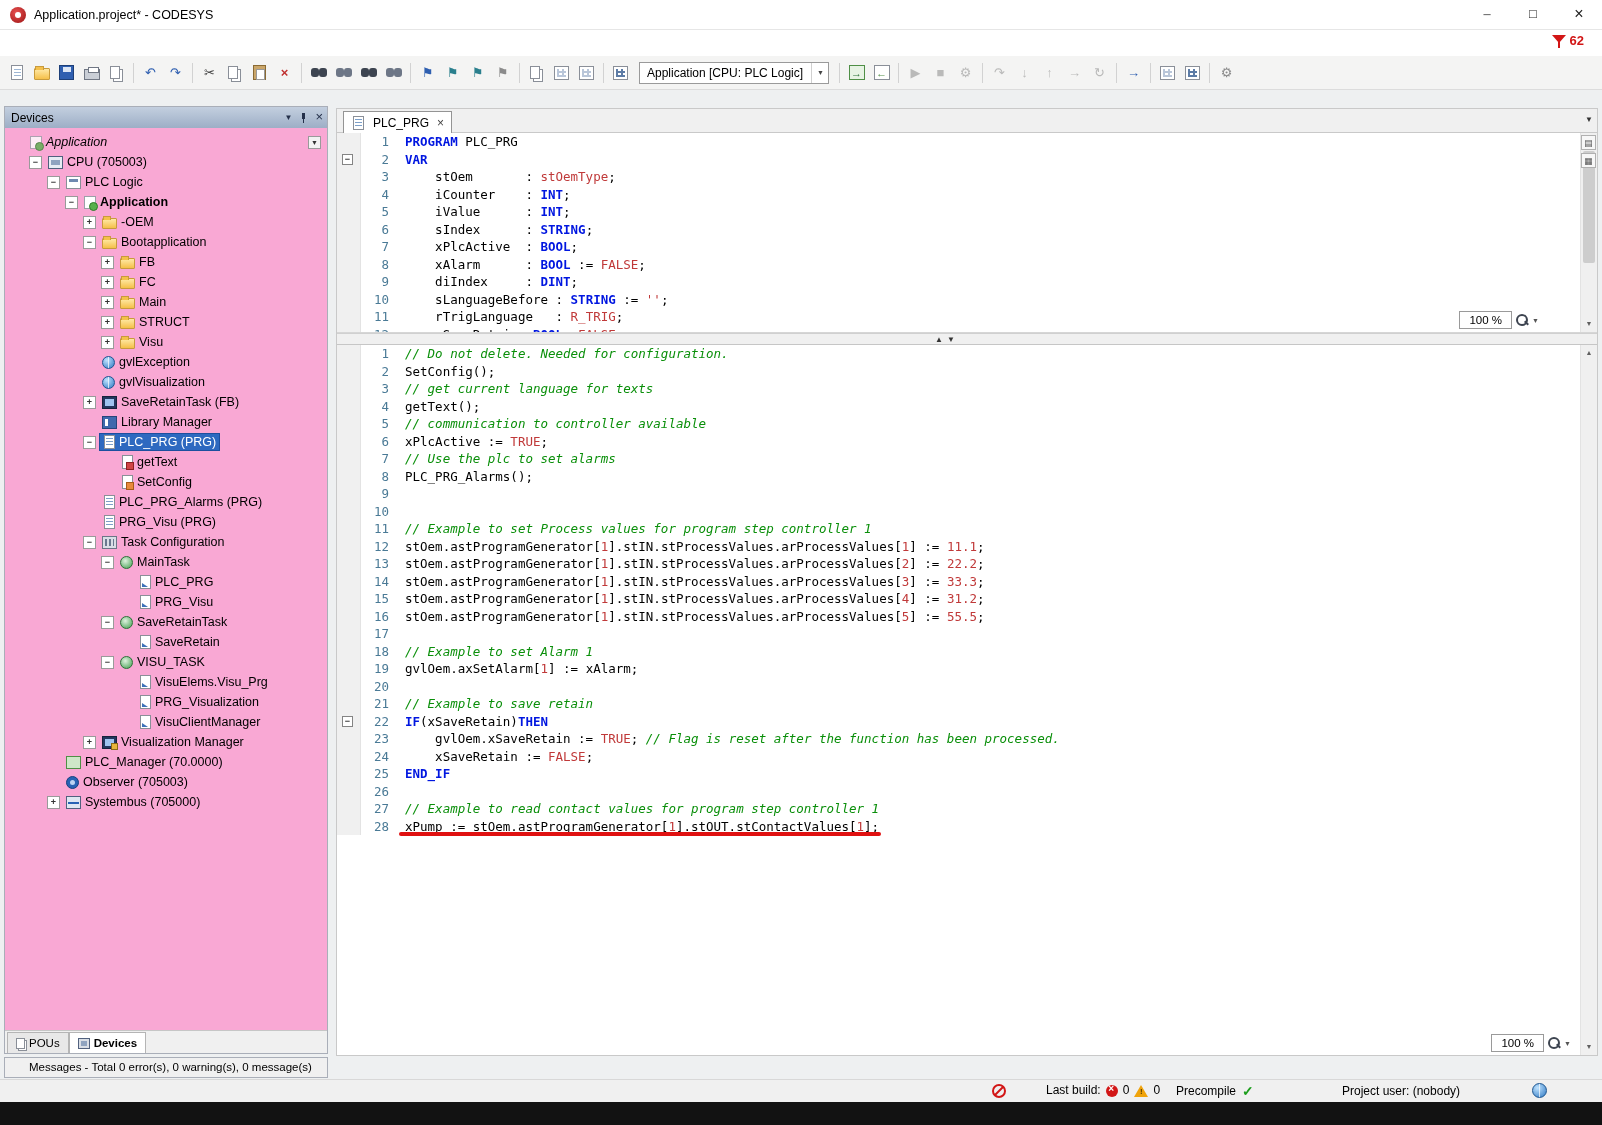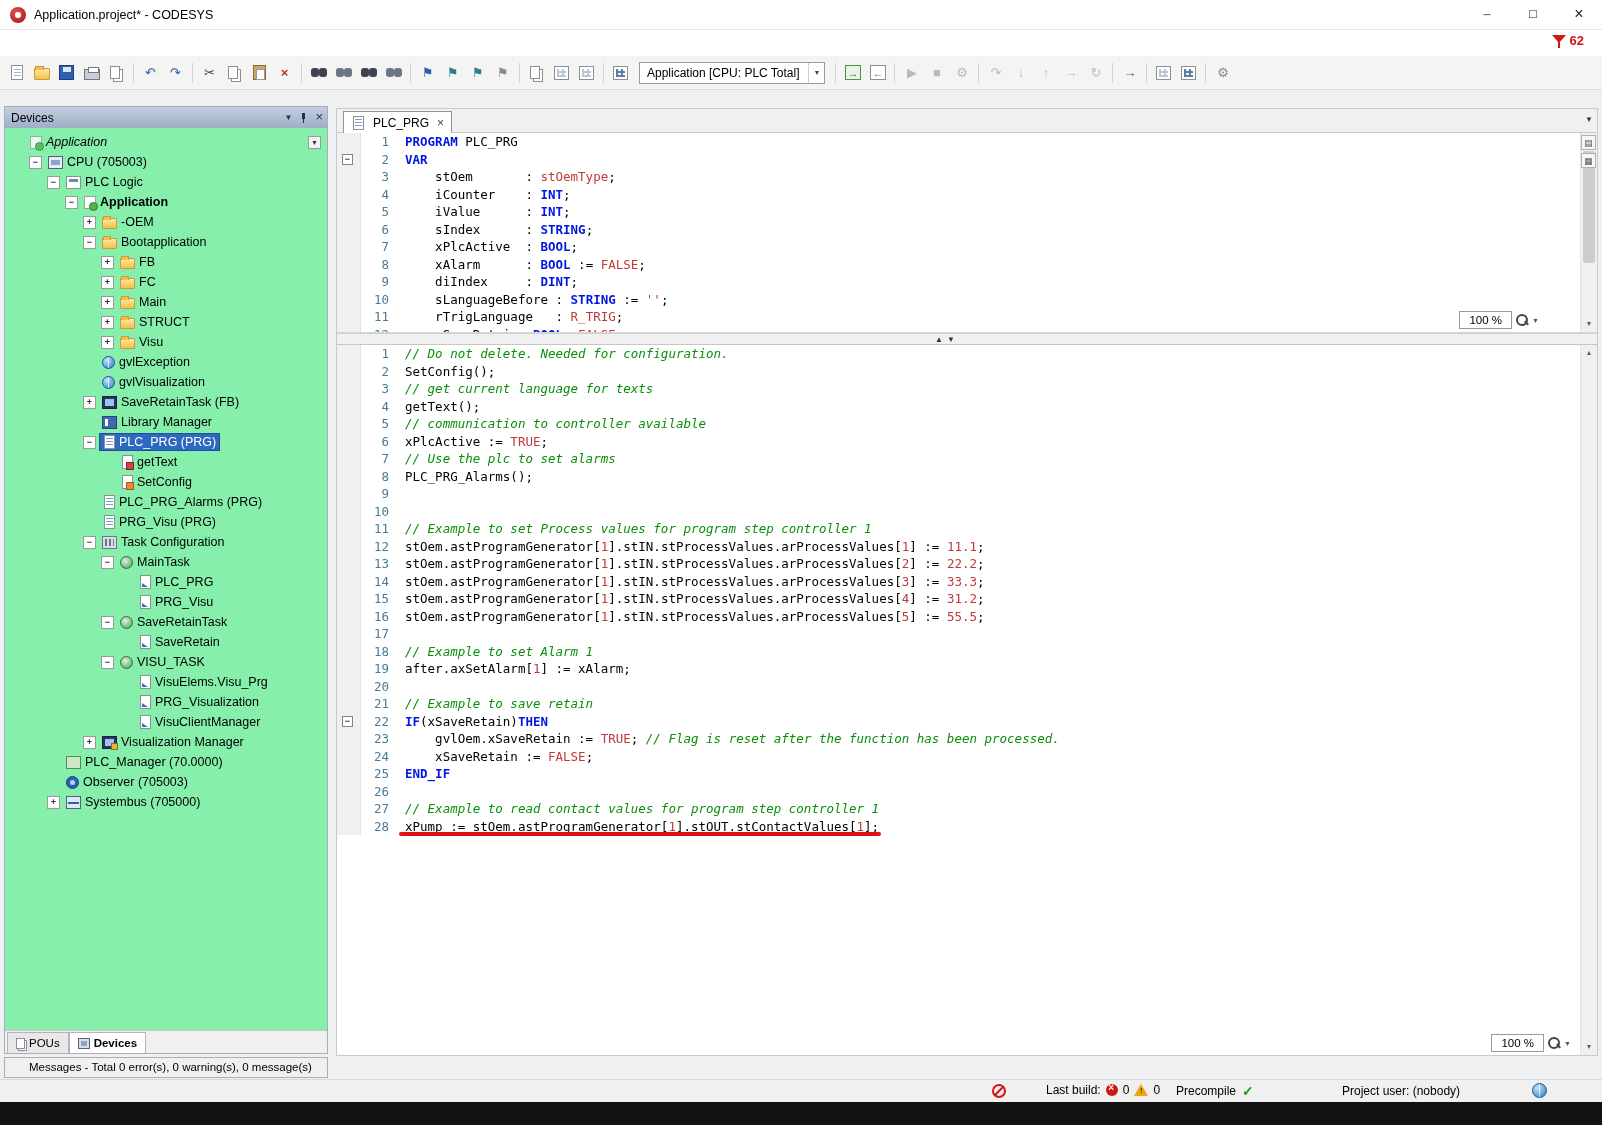--- a/index.html
+++ b/index.html
@@ -61,21 +61,21 @@
 
 .devices-panel{position:absolute;left:4px;top:106px;width:324px;height:948px;background:#fff;border:1px solid #a9aeb8;}
 .panel-header{height:21px;background:linear-gradient(#c3cfdf,#9daec6);display:flex;align-items:center;padding:0 6px;font-size:12px;position:relative;}
 .ph-btns{position:absolute;right:4px;top:0;height:21px;display:flex;align-items:center;gap:7px;color:#24304a;}
 .phb{font-size:9px;line-height:10px;}
 .phb.menu::after{content:"▼";font-size:8px;}
 .phb.x::after{content:"×";font-size:13px;}
 .pin{width:9px;height:9px;position:relative;}
 .pin::before{content:"";position:absolute;left:3px;top:0;width:3px;height:6px;background:#24304a;}
 .pin::after{content:"";position:absolute;left:4px;top:6px;width:1px;height:4px;background:#24304a;}
-.tree{position:absolute;left:0;top:21px;right:0;bottom:23px;overflow:hidden;padding-top:4px;background:#86efac;}
+.tree{position:absolute;left:0;top:21px;right:0;bottom:23px;overflow:hidden;padding-top:4px;background:#f9a8d4;}
 .trow{height:20px;display:flex;align-items:center;white-space:nowrap;font-size:12.5px;position:relative;padding-left:6px;}
 .tsp{flex:none;display:inline-block;}
 .texp{width:13px;height:13px;flex:none;margin-right:3px;}
 .texp.box{border:1px solid #9a9a9a;background:#fff;font:bold 9px/11px "Liberation Sans",sans-serif;text-align:center;color:#333;}
 .tsel{display:inline-flex;align-items:center;height:18px;padding:0 3px 0 2px;border:1px solid transparent;}
 .trow.selected .tsel{background:#2e69c0;border-color:#1d4f9e;color:#fff;}
 .tlabel.b{font-weight:bold;} .tlabel.i{font-style:italic;}
 .tree-combo-arrow{position:absolute;right:6px;top:4px;width:13px;height:13px;border:1px solid #9a9a9a;background:#f2f2f2;font-size:7px;line-height:12px;text-align:center;color:#333;}
 
 .ti{width:15px;height:13px;display:inline-block;flex:none;margin-right:4px;position:relative;}
@@ -160,21 +160,21 @@
 .sa.up::after{content:"▲";}
 .sa.dn::after{content:"▼";}
 .side-icons{position:absolute;right:1px;top:26px;display:flex;flex-direction:column;gap:3px;z-index:3;}
 .side-icons .si{width:15px;height:15px;border:1px solid #b0b0b0;background:#f7f7f7;font-size:9px;line-height:14px;text-align:center;color:#555;}
 
 
 .messages-bar{position:absolute;left:4px;top:1057px;width:324px;height:21px;background:#f0f0f0;border:1px solid #a9aeb8;font-size:11.5px;line-height:19px;padding-left:24px;white-space:nowrap;}
 .statusbar{position:absolute;left:0;top:1079px;width:1602px;height:23px;background:#f0f0f0;border-top:1px solid #d8d8d8;font-size:12px;}
 .sb-offline{position:absolute;left:992px;top:4px;width:14px;height:14px;border:2px solid #d21616;border-radius:50%;}
 .sb-offline::after{content:"";position:absolute;left:-1px;top:4px;width:12px;height:2px;background:#d21616;transform:rotate(-45deg);}
-.sb-build{position:absolute;left:1046px;top:3px;display:flex;align-items:center;gap:5px;}
+.sb-build{position:absolute;left:1046px;top:3px;display:flex;align-items:flex-end;gap:5px;}
 .sb-err-icon{width:12px;height:12px;border-radius:50%;background:#d21616;position:relative;}
 .sb-err-icon::after{content:"×";position:absolute;left:2.5px;top:-2px;color:#fff;font-size:10px;font-weight:bold;}
 .sb-warn-icon{width:0;height:0;border-left:7px solid transparent;border-right:7px solid transparent;border-bottom:12px solid #f0a30a;position:relative;}
 .sb-warn-icon::after{content:"!";position:absolute;left:-1.5px;top:2px;font-size:8px;font-weight:bold;color:#5a3c00;}
 .sb-pre{position:absolute;left:1176px;top:3px;display:flex;align-items:center;gap:6px;}
 .sb-check{color:#1d9e1d;font-weight:bold;font-size:14px;}
 .sb-check::after{content:"✓";}
 .sb-user{position:absolute;left:1342px;top:4px;}
 .sb-globe{position:absolute;left:1532px;top:3px;width:15px;height:15px;border-radius:50%;background:radial-gradient(circle at 35% 30%,#bfe3ff,#2f78c2);border:1px solid #1d5691;}
 .sb-globe::after{content:"";position:absolute;left:6px;top:0;bottom:0;width:1px;background:rgba(255,255,255,.7);}
@@ -272,21 +272,21 @@
       </span>
       <span class="tbtn">
         <span class="tbi i-grid"></span>
       </span>
       <span class="tb-sep"></span>
       <span class="tbtn">
         <span class="tbi i-grid dk"></span>
       </span>
     </div>
   <div class="tb-combo">
-    <span>Application [CPU: PLC Total]</span>
+    <span>Application [CPU: PLC Logic]</span>
     <span class="combo-arrow">▼</span>
   </div>
   <div id="tb-right" class="tb-run">
       <span class="tb-sep"></span>
       <span class="tbtn">
         <span class="tbi i-login">→</span>
       </span>
       <span class="tbtn">
         <span class="tbi i-logout">←</span>
       </span>
@@ -692,21 +692,21 @@
         <div class="cl"><span class="fold"></span><span class="ln">9</span><span class="codetext"></span></div>
         <div class="cl"><span class="fold"></span><span class="ln">10</span><span class="codetext"></span></div>
         <div class="cl"><span class="fold"></span><span class="ln">11</span><span class="codetext"><span class="tk-c">// Example to set Process values for program step controller 1</span></span></div>
         <div class="cl"><span class="fold"></span><span class="ln">12</span><span class="codetext"><span class="tk-t">stOem.astProgramGenerator[</span><span class="tk-v">1</span><span class="tk-t">].stIN.stProcessValues.arProcessValues[</span><span class="tk-v">1</span><span class="tk-t">] := </span><span class="tk-v">11.1</span><span class="tk-t">;</span></span></div>
         <div class="cl"><span class="fold"></span><span class="ln">13</span><span class="codetext"><span class="tk-t">stOem.astProgramGenerator[</span><span class="tk-v">1</span><span class="tk-t">].stIN.stProcessValues.arProcessValues[</span><span class="tk-v">2</span><span class="tk-t">] := </span><span class="tk-v">22.2</span><span class="tk-t">;</span></span></div>
         <div class="cl"><span class="fold"></span><span class="ln">14</span><span class="codetext"><span class="tk-t">stOem.astProgramGenerator[</span><span class="tk-v">1</span><span class="tk-t">].stIN.stProcessValues.arProcessValues[</span><span class="tk-v">3</span><span class="tk-t">] := </span><span class="tk-v">33.3</span><span class="tk-t">;</span></span></div>
         <div class="cl"><span class="fold"></span><span class="ln">15</span><span class="codetext"><span class="tk-t">stOem.astProgramGenerator[</span><span class="tk-v">1</span><span class="tk-t">].stIN.stProcessValues.arProcessValues[</span><span class="tk-v">4</span><span class="tk-t">] := </span><span class="tk-v">31.2</span><span class="tk-t">;</span></span></div>
         <div class="cl"><span class="fold"></span><span class="ln">16</span><span class="codetext"><span class="tk-t">stOem.astProgramGenerator[</span><span class="tk-v">1</span><span class="tk-t">].stIN.stProcessValues.arProcessValues[</span><span class="tk-v">5</span><span class="tk-t">] := </span><span class="tk-v">55.5</span><span class="tk-t">;</span></span></div>
         <div class="cl"><span class="fold"></span><span class="ln">17</span><span class="codetext"></span></div>
         <div class="cl"><span class="fold"></span><span class="ln">18</span><span class="codetext"><span class="tk-c">// Example to set Alarm 1</span></span></div>
-        <div class="cl"><span class="fold"></span><span class="ln">19</span><span class="codetext"><span class="tk-t">after.axSetAlarm[</span><span class="tk-v">1</span><span class="tk-t">] := xAlarm;</span></span></div>
+        <div class="cl"><span class="fold"></span><span class="ln">19</span><span class="codetext"><span class="tk-t">gvlOem.axSetAlarm[</span><span class="tk-v">1</span><span class="tk-t">] := xAlarm;</span></span></div>
         <div class="cl"><span class="fold"></span><span class="ln">20</span><span class="codetext"></span></div>
         <div class="cl"><span class="fold"></span><span class="ln">21</span><span class="codetext"><span class="tk-c">// Example to save retain</span></span></div>
         <div class="cl"><span class="fold"><span class="foldbox">−</span></span><span class="ln">22</span><span class="codetext"><span class="tk-k">IF</span><span class="tk-t">(xSaveRetain)</span><span class="tk-k">THEN</span></span></div>
         <div class="cl"><span class="fold"></span><span class="ln">23</span><span class="codetext"><span class="tk-t">    gvlOem.xSaveRetain := </span><span class="tk-v">TRUE</span><span class="tk-t">; </span><span class="tk-c">// Flag is reset after the function has been processed.</span></span></div>
         <div class="cl"><span class="fold"></span><span class="ln">24</span><span class="codetext"><span class="tk-t">    xSaveRetain := </span><span class="tk-v">FALSE</span><span class="tk-t">;</span></span></div>
         <div class="cl"><span class="fold"></span><span class="ln">25</span><span class="codetext"><span class="tk-k">END_IF</span></span></div>
         <div class="cl"><span class="fold"></span><span class="ln">26</span><span class="codetext"></span></div>
         <div class="cl"><span class="fold"></span><span class="ln">27</span><span class="codetext"><span class="tk-c">// Example to read contact values for program step controller 1</span></span></div>
         <div class="cl"><span class="fold"></span><span class="ln">28</span><span class="codetext"><span class="tk-t">xPump := stOem.astProgramGenerator[</span><span class="tk-v">1</span><span class="tk-t">].stOUT.stContactValues[</span><span class="tk-v">1</span><span class="tk-t">];</span></span></div>
       </div>

